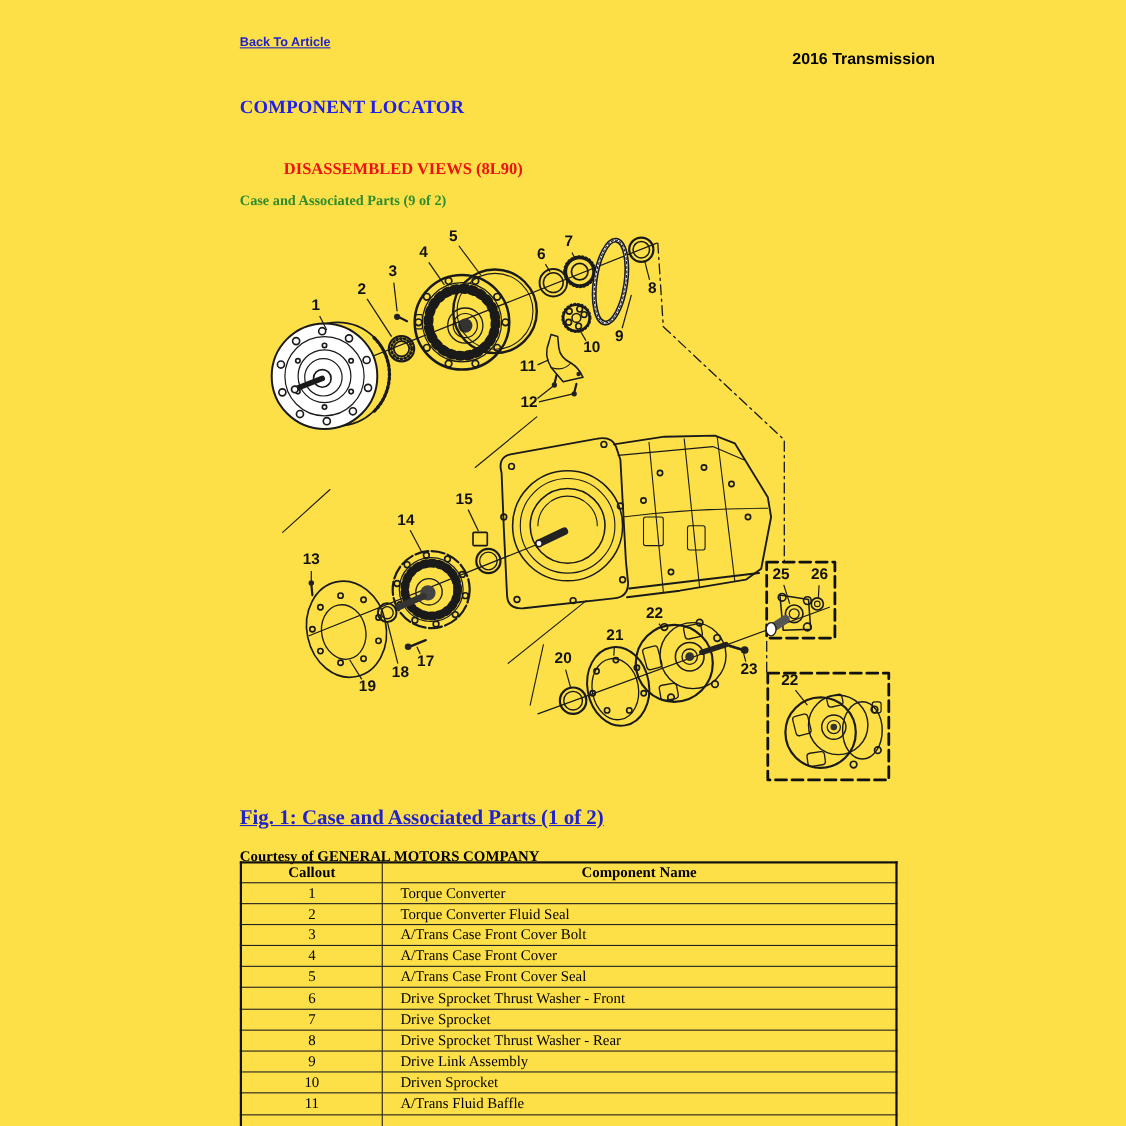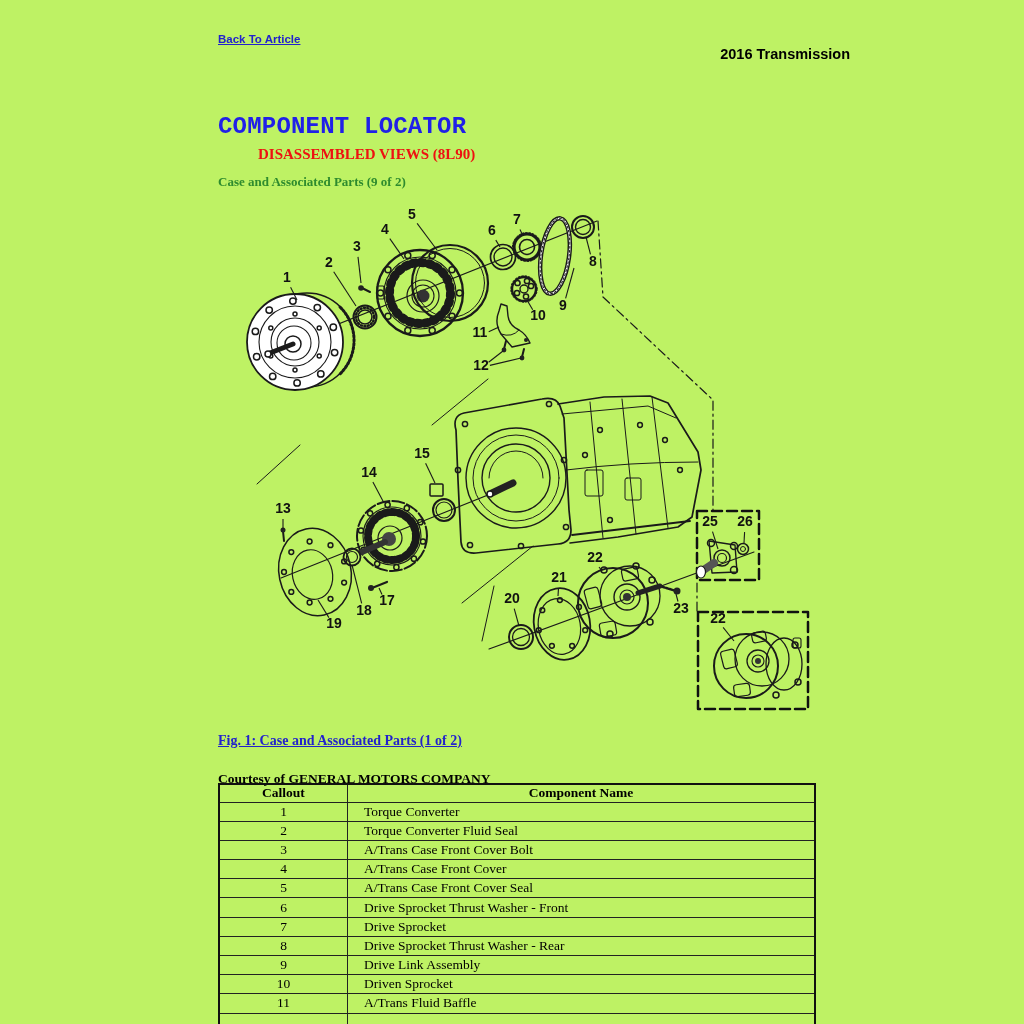--- a/index.html
+++ b/index.html
@@ -1,37 +1,37 @@
 <!DOCTYPE html>
 <html style="--link-blue: #2222CC; --heading-blue: #2020E8; --heading-red: #EE1111; --heading-green: #2E8B2E; --ink: #1a1a1a;"><head>
 <meta charset="utf-8">
 <style>
   :root{
     --link-blue:#2222CC; --heading-blue:#2020E8; --heading-red:#EE1111;
     --heading-green:#2E8B2E; --ink:#1a1a1a;
   }
   html,body{margin:0;padding:0;background:#fff;}
-  .page{position:relative;width:1024px;height:1024px;background:#bef264;overflow:hidden;
+  .page{position:relative;width:1024px;height:1024px;background:#fde047;overflow:hidden;
         font-family:"Liberation Sans",sans-serif;color:#000;}
   .back-link{position:absolute;left:218px;top:33px;font-size:11.5px;font-weight:bold;
         color:var(--link-blue);text-decoration:underline;cursor:pointer;}
   .doc-title{position:absolute;left:218px;top:46px;width:632px;text-align:right;
         font-size:14.5px;font-weight:bold;white-space:nowrap;}
   .doc-subtitle{position:absolute;left:218px;top:71px;width:632px;text-align:center;
         font-size:14px;font-weight:bold;white-space:nowrap;}
-  .h-section{position:absolute;left:218px;top:113px;font-family:Liberation Mono, monospace;
-        font-size:24px;font-weight:bold;color:var(--heading-blue);letter-spacing:.2px;}
+  .h-section{position:absolute;left:218px;top:88px;font-family:Liberation Serif, serif;
+        font-size:17px;font-weight:bold;color:var(--heading-blue);letter-spacing:.2px;}
   .h-views{position:absolute;left:218px;top:146px;font-family:"Liberation Serif",serif;
         font-size:15px;font-weight:bold;color:var(--heading-red);margin-left:40px;}
   .h-fig{position:absolute;left:218px;top:174px;font-family:"Liberation Serif",serif;
         font-size:13px;font-weight:bold;color:var(--heading-green);}
   .diagram{position:absolute;left:230px;top:195px;}
   #callouts text{font:bold 14px "Liberation Sans",sans-serif;fill:#111;text-anchor:middle;}
   .fig-link{position:absolute;left:218px;top:733px;font-family:"Liberation Serif",serif;
-        font-size:14px;font-weight:bold;color:var(--link-blue);text-decoration:underline;cursor:pointer;}
+        font-size:19px;font-weight:bold;color:var(--link-blue);text-decoration:underline;cursor:pointer;}
   .fig-credit{position:absolute;left:218px;top:750px;font-family:"Liberation Serif",serif;
         font-size:13.5px;font-weight:bold;color:#000;margin-top:21px;}
   table.parts{position:absolute;left:218px;top:783px;width:598px;border-collapse:collapse;
         font-family:"Liberation Serif",serif;font-size:13.5px;border:2px solid #111;}
   table.parts th,table.parts td{border:1.5px solid #222;padding:0 16px;}
   table.parts th{height:16.5px;font-weight:bold;text-align:center;}
   table.parts td{height:18.2px;}
   table.parts td.c{width:95px;text-align:center;}
 </style>
 </head>

